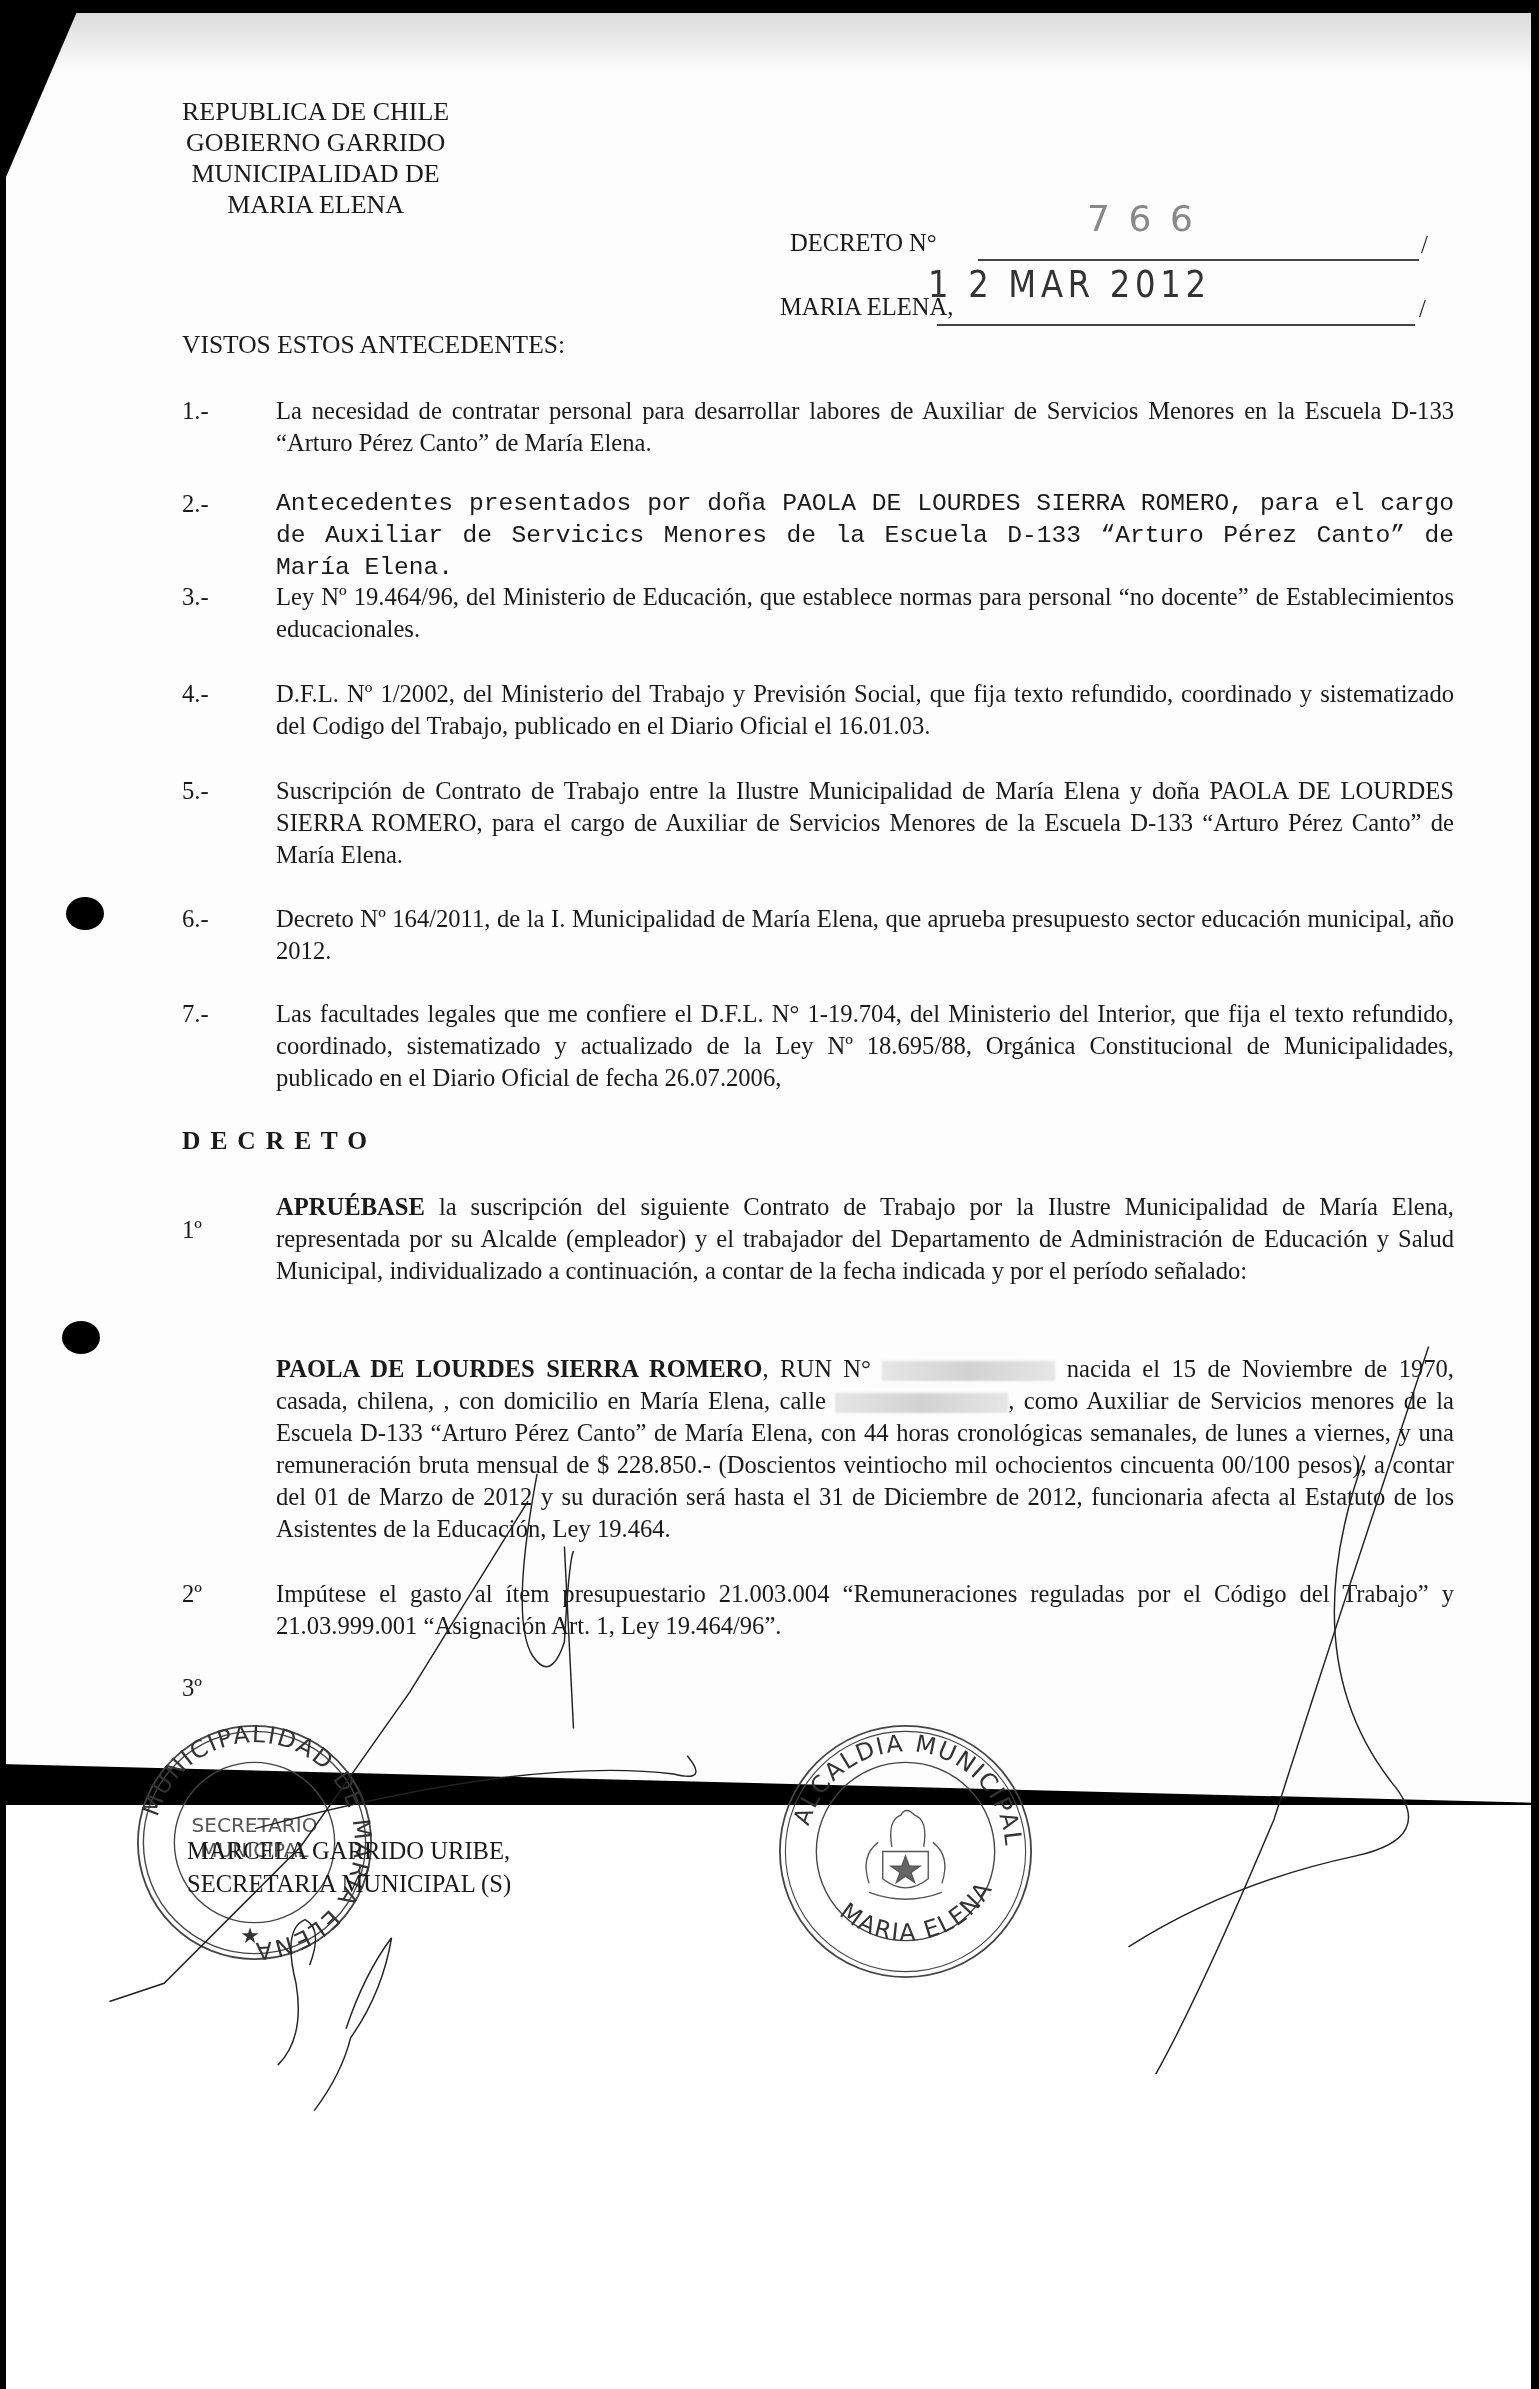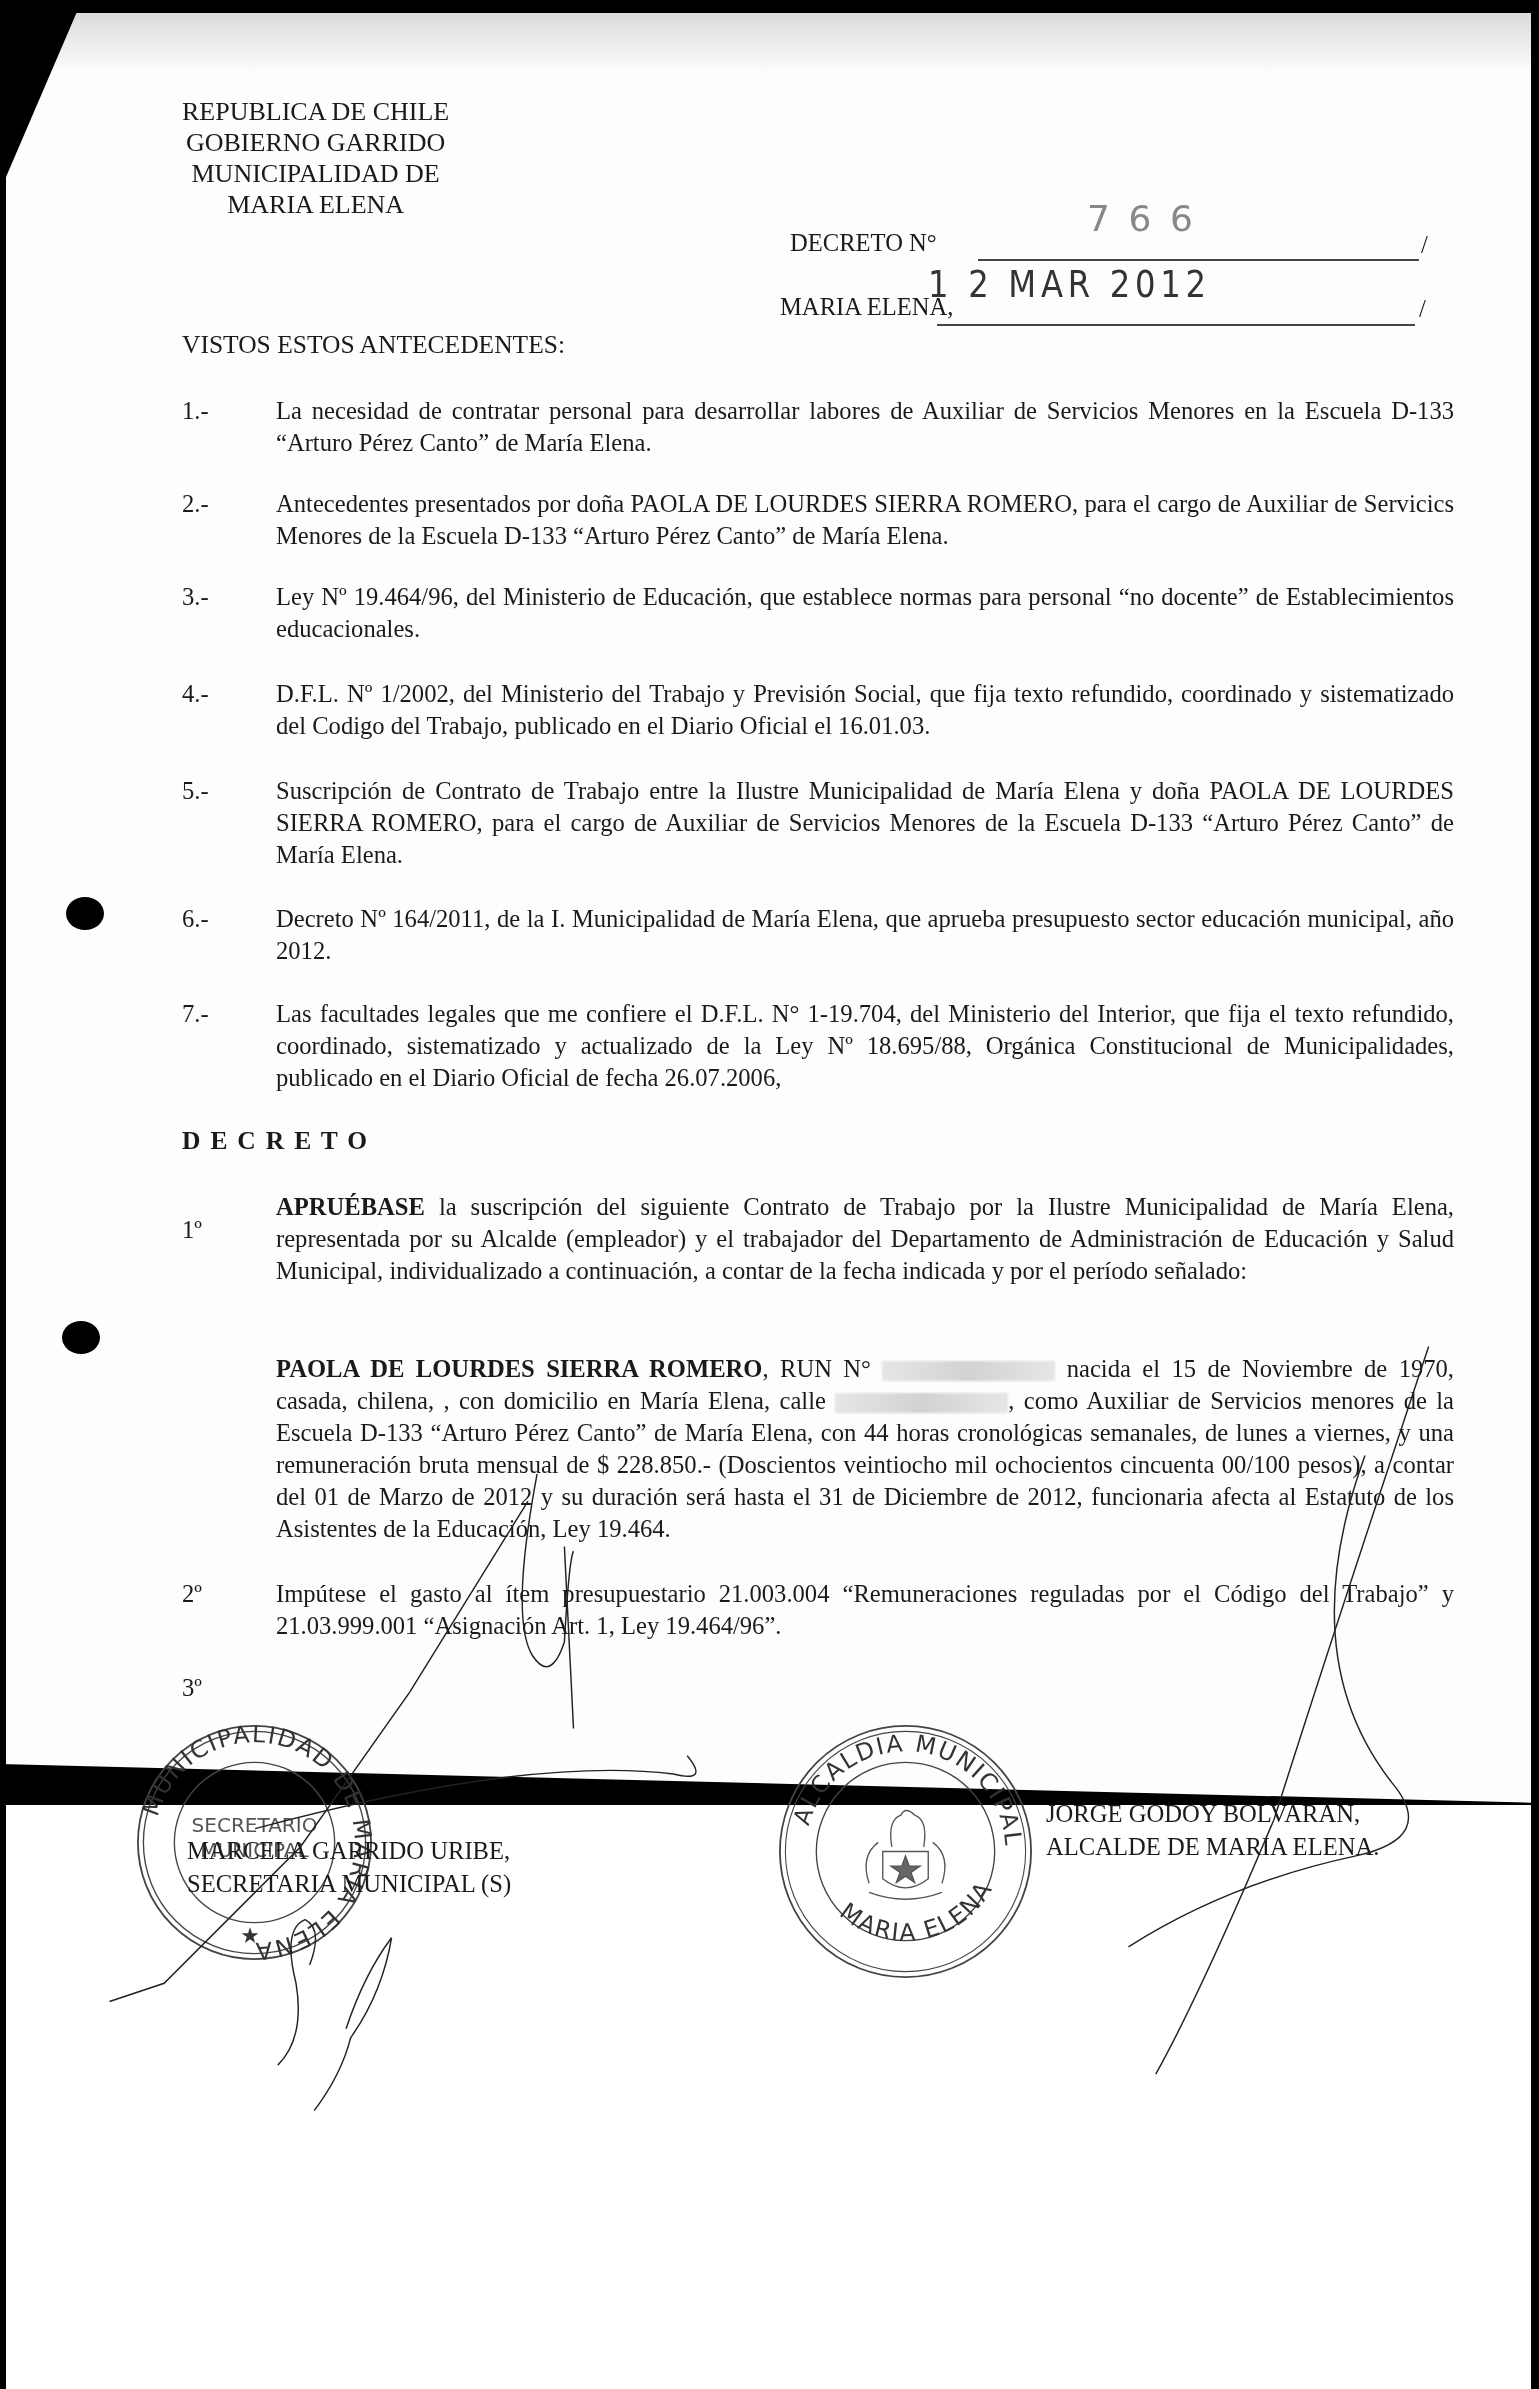--- a/index.html
+++ b/index.html
@@ -65,21 +65,21 @@
   <div class="field-line" style="left:937px;top:324px;width:478px;"></div>
   <div class="t" style="left:1419px;top:293px;">/</div>
   <div class="stamp-date">1 2  MAR 2012</div>
 
   <div class="t" style="left:182px;top:329px;font-size:25.5px;">VISTOS ESTOS ANTECEDENTES:</div>
 
   <div class="num" style="top:395px;">1.-</div>
   <div class="para" style="top:395px;">La necesidad de contratar personal para desarrollar labores de Auxiliar de Servicios Menores en la Escuela D-133 “Arturo Pérez Canto” de María Elena.</div>
 
   <div class="num" style="top:488px;">2.-</div>
-  <div class="para" style="top:488px;">Antecedentes presentados por doña PAOLA DE LOURDES SIERRA ROMERO, para el cargo de Auxiliar de Servicics Menores de la Escuela D-133 “Arturo Pérez Canto” de María Elena.</div>
+  <div class="para" style="top:488px;font-family:Liberation Mono, monospace;">Antecedentes presentados por doña PAOLA DE LOURDES SIERRA ROMERO, para el cargo de Auxiliar de Servicics Menores de la Escuela D-133 “Arturo Pérez Canto” de María Elena.</div>
 
   <div class="num" style="top:581px;">3.-</div>
   <div class="para" style="top:581px;">Ley Nº 19.464/96, del Ministerio de Educación, que establece normas para personal “no docente” de Establecimientos educacionales.</div>
 
   <div class="num" style="top:678px;">4.-</div>
   <div class="para" style="top:678px;">D.F.L.  Nº 1/2002, del Ministerio del Trabajo y Previsión Social, que fija texto refundido, coordinado y sistematizado del Codigo del Trabajo, publicado en el Diario Oficial el 16.01.03.</div>
 
   <div class="num" style="top:775px;">5.-</div>
   <div class="para" style="top:775px;">Suscripción de Contrato de Trabajo entre la Ilustre Municipalidad de María Elena y doña PAOLA DE LOURDES SIERRA ROMERO, para el cargo de Auxiliar de Servicios Menores de la Escuela D-133 “Arturo Pérez Canto” de María Elena.</div>
 
@@ -136,24 +136,20 @@
       <path d="M135,145 q-5,-30 10,-35 q5,-10 15,0 q15,5 10,35"></path>
       <path d="M110,185 q-10,-30 10,-45 M190,185 q10,-30 -10,-45"></path>
       <path d="M110,195 q40,15 80,0"></path>
     </g>
   </svg>
 
   <div class="sig" style="left:187px;top:1834px;">
     <div>MARCELA GARRIDO URIBE,</div>
     <div>SECRETARIA MUNICIPAL (S)</div>
   </div>
-  <div class="sig" style="left:1046px;top:1797px;">
-    <div>JORGE GODOY BOLVARAN,</div>
-    <div>ALCALDE DE MARIA ELENA.</div>
-  </div>
 
   <svg class="ink" width="1540" height="2389" viewBox="0 0 1692 2626">
     <g fill="none" stroke="#222" stroke-width="1.6">
       <path d="M580,1650 L450,1860 L330,2030 L180,2180 L120,2200"></path>
       <path d="M590,1620 q-30,160 -5,200 q20,30 35,-15 q5,-90 10,-100"></path>
       <path d="M620,1700 L630,1900"></path>
       <path d="M280,2010 q300,-80 460,-60 q40,10 15,-20"></path>
       <path d="M1570,1480 q-100,300 -170,520 q-80,190 -130,280"></path>
       <path d="M1500,1600 q-80,220 30,360 q50,60 -40,80 q-140,30 -250,100"></path>
       <path d="M340,2160 q15,-40 -5,-50 q-25,10 -10,70 q10,60 -20,90"></path>

